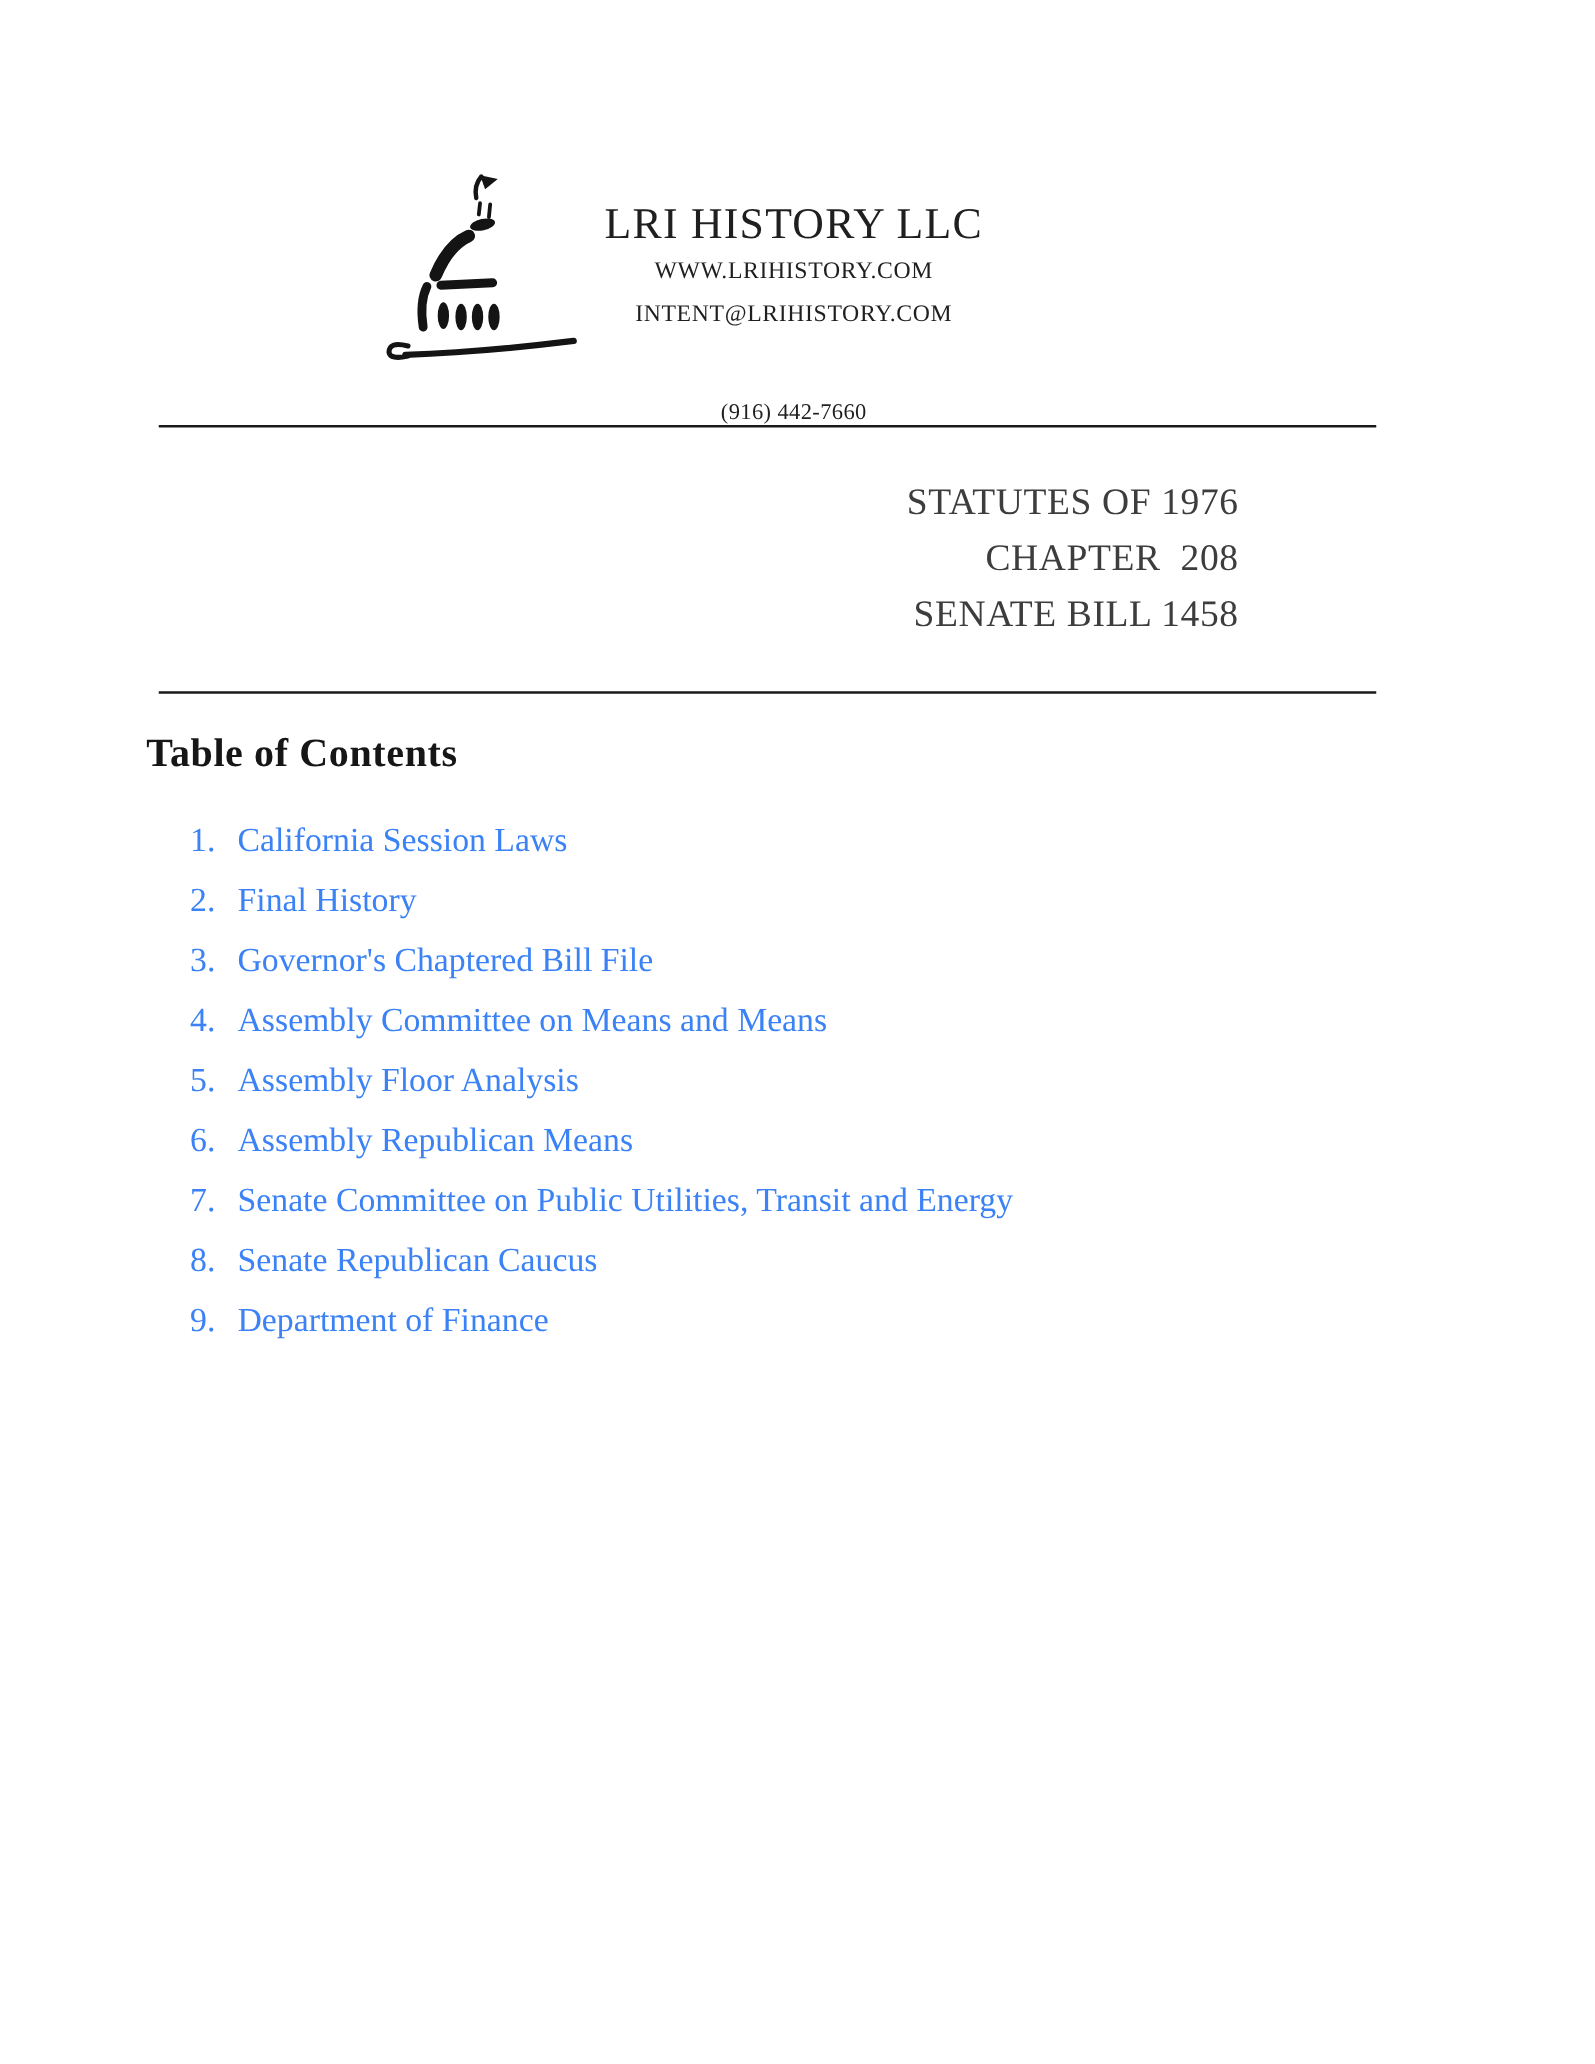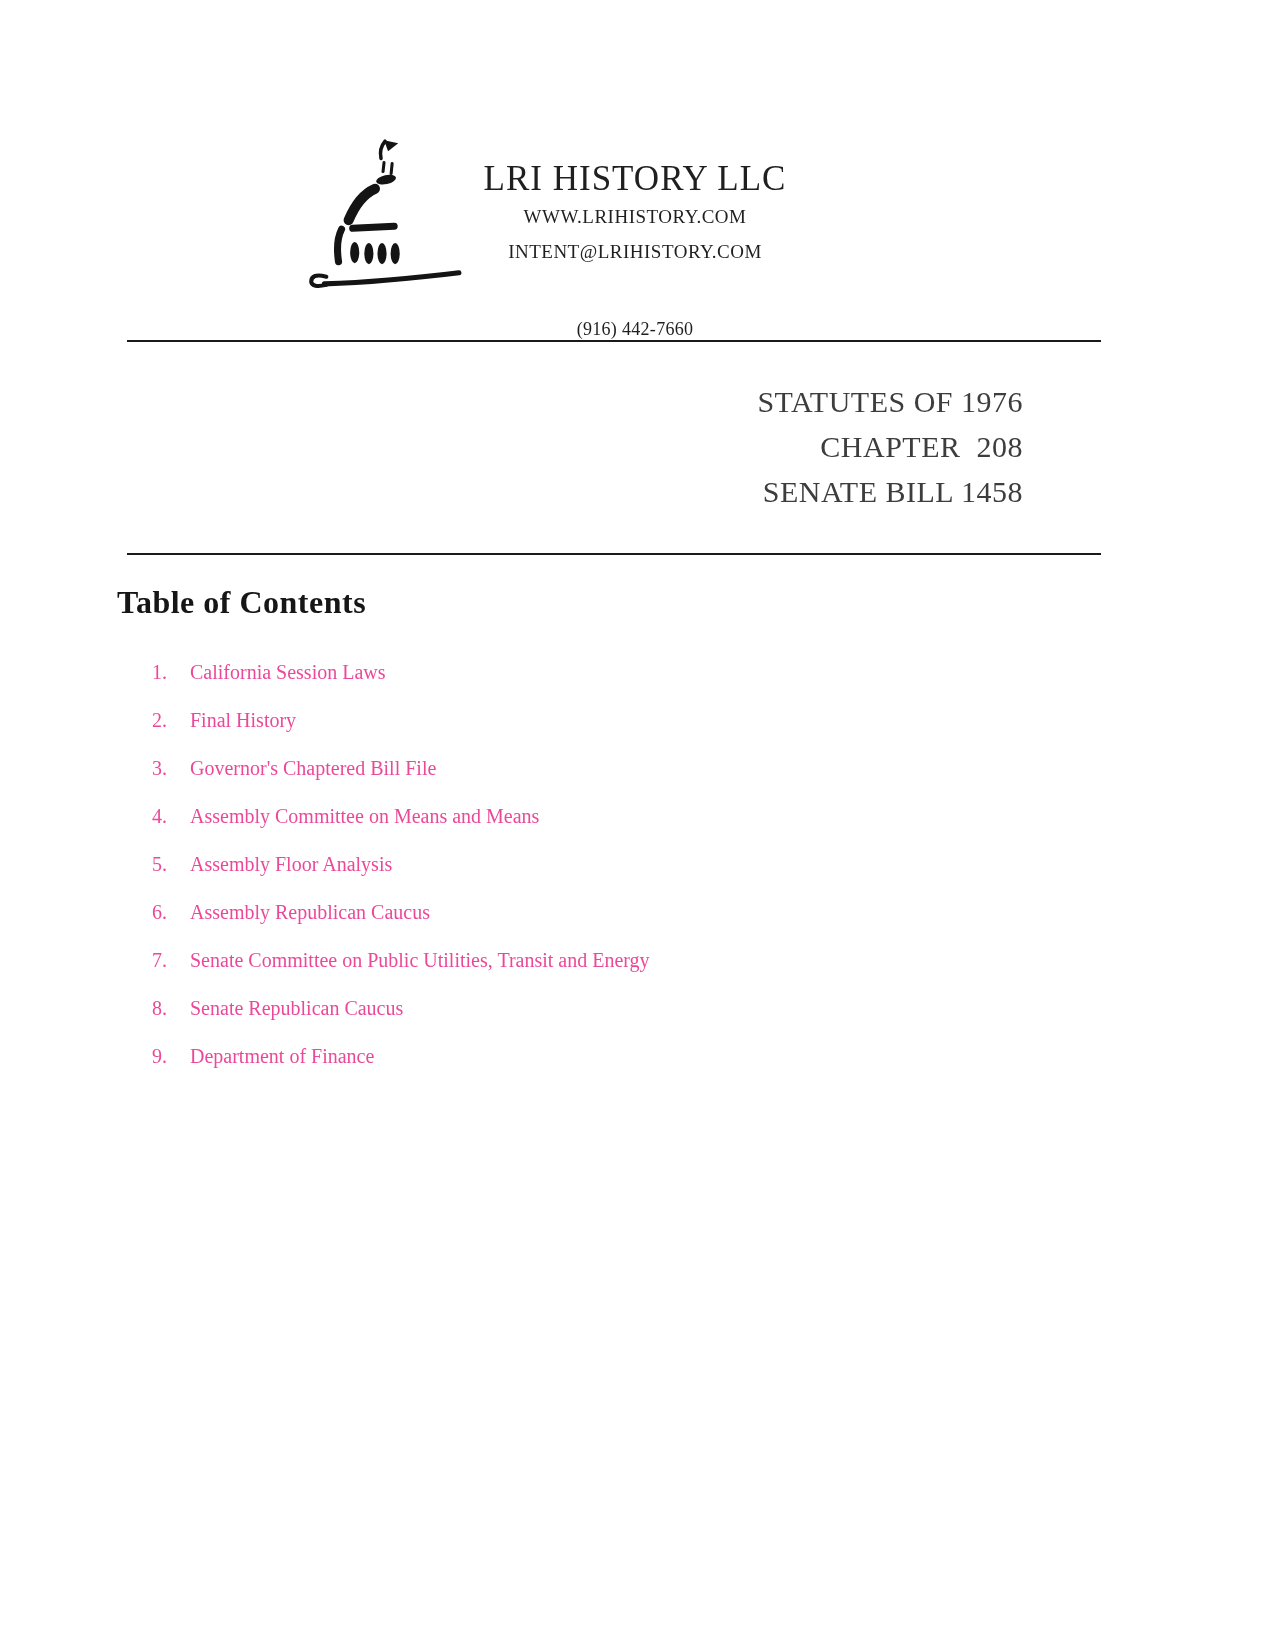--- a/index.html
+++ b/index.html
@@ -7,21 +7,20 @@
     width: 1276px; height: 1651px;
     background: #ffffff;
     font-family: "Liberation Serif", "DejaVu Serif", serif;
     color: #1b1b1b;
   }
   .page {
     position: relative;
     width: 1224px; height: 1651px;
     background: #ffffff;
     overflow: hidden;
-    padding-left: 32px;
   }
 
   
   .logo {
     position: absolute;
     left: 294px; top: 127px;
     width: 172px; height: 162px;
   }
   .contact {
     position: absolute;
@@ -78,22 +77,22 @@
     font-weight: bold;
     line-height: 40px;
     color: #161616;
     letter-spacing: 0.5px;
   }
   .toc-list {
     position: absolute;
     left: 152px; top: 648px;
     margin: 0; padding: 0;
     list-style: none;
-    font-size: 20px;
-    color: #ec4899;
+    font-size: 27px;
+    color: #3b82f6;
   }
   .toc-list li {
     height: 48px;
     line-height: 48px;
     white-space: nowrap;
   }
   .toc-num {
     display: inline-block;
     width: 38px;
   }
@@ -153,21 +152,21 @@
     <li>
       <span class="toc-num">3.</span><span>Governor's Chaptered Bill File</span>
     </li>
     <li>
       <span class="toc-num">4.</span><span>Assembly Committee on Means and Means</span>
     </li>
     <li>
       <span class="toc-num">5.</span><span>Assembly Floor Analysis</span>
     </li>
     <li>
-      <span class="toc-num">6.</span><span>Assembly Republican Caucus</span>
+      <span class="toc-num">6.</span><span>Assembly Republican Means</span>
     </li>
     <li>
       <span class="toc-num">7.</span><span>Senate Committee on Public Utilities, Transit and Energy</span>
     </li>
     <li>
       <span class="toc-num">8.</span><span>Senate Republican Caucus</span>
     </li>
     <li>
       <span class="toc-num">9.</span><span>Department of Finance</span>
     </li>

